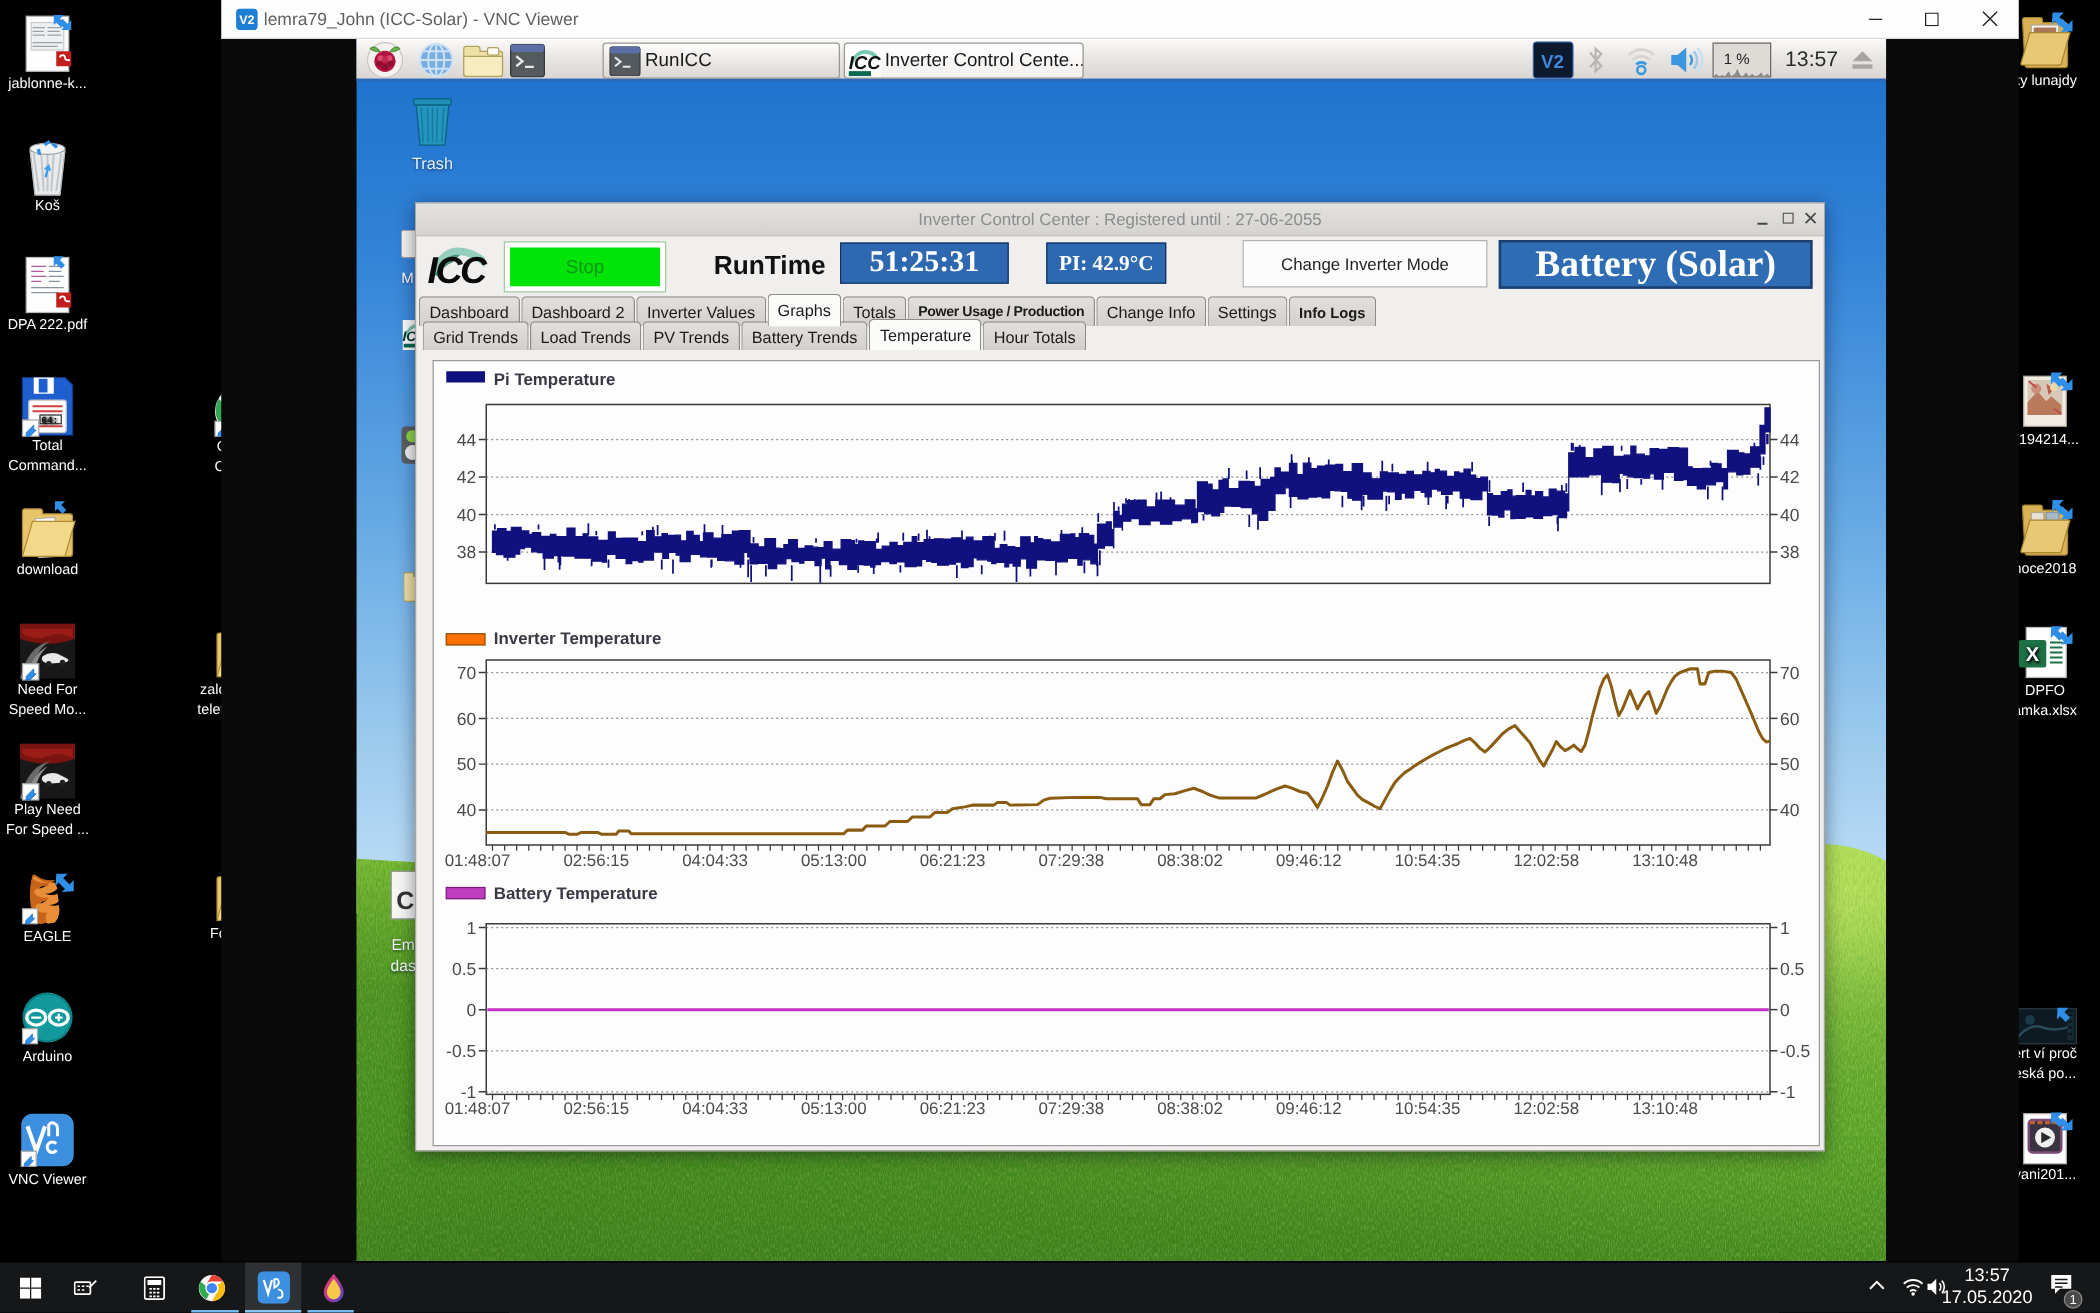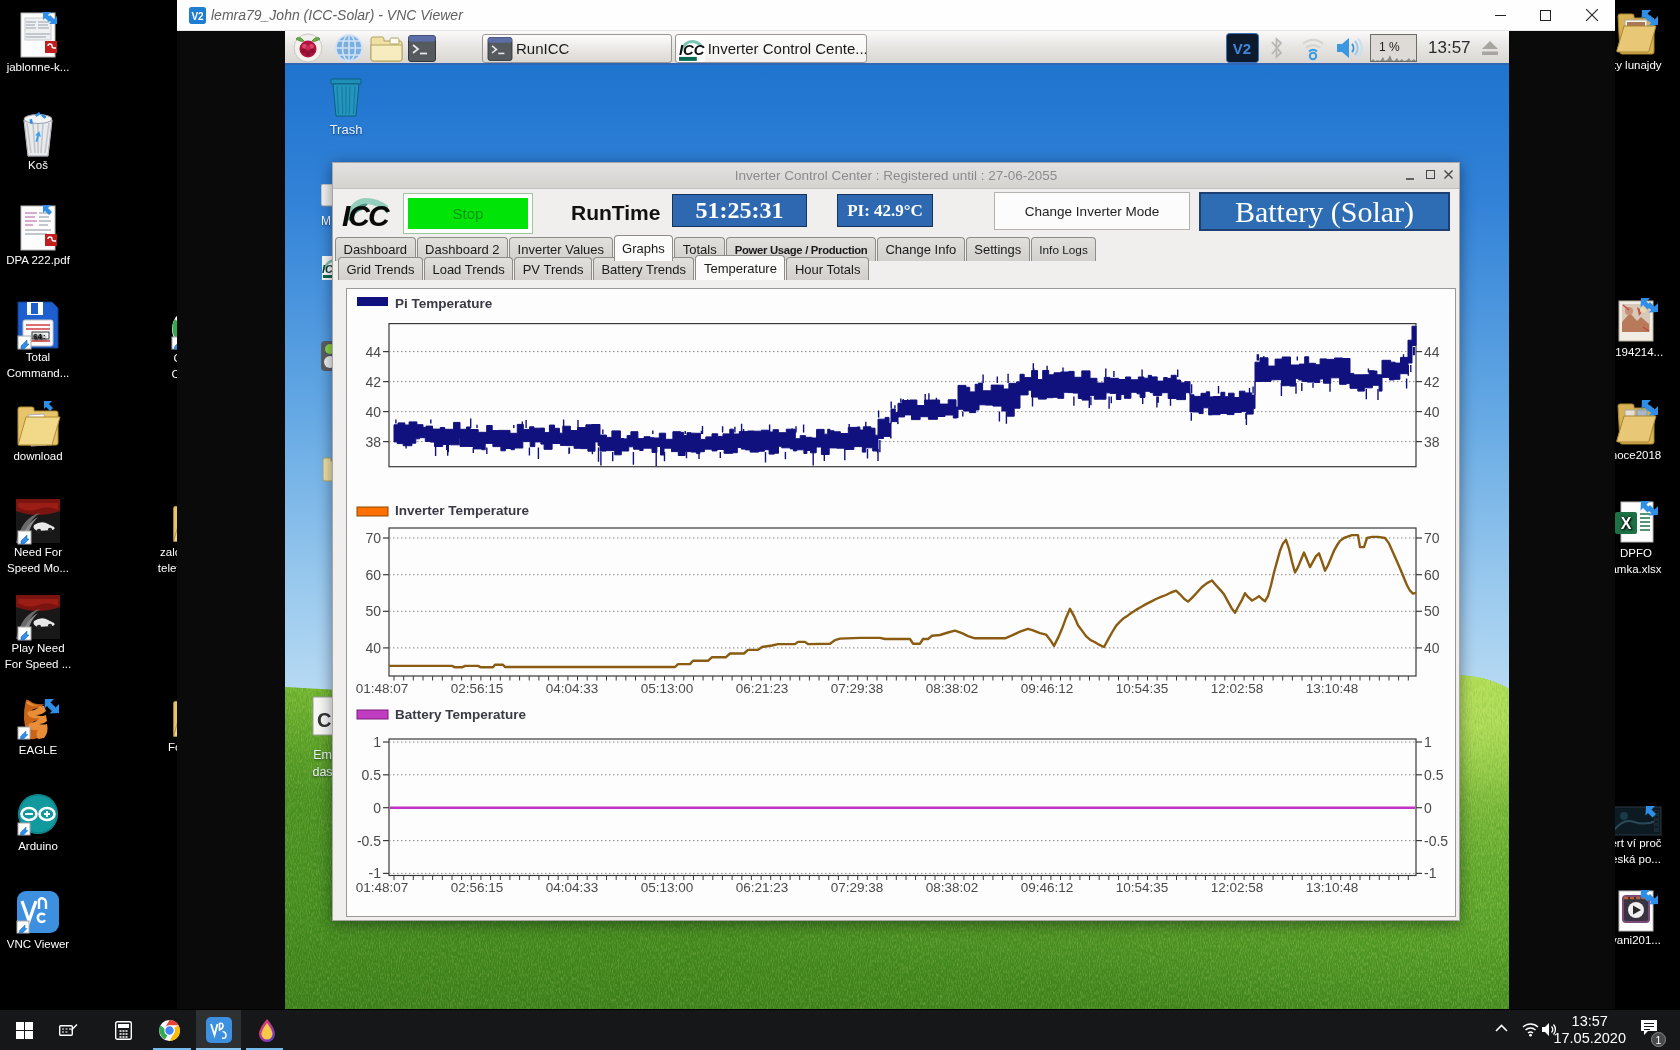--- a/index.html
+++ b/index.html
@@ -13,21 +13,21 @@
 
 #wtaskbar { position:absolute; left:0; top:1010px; width:1680px; height:40px; background:#151718; z-index:40; }
 .tbicon { position:absolute; top:0; width:44px; height:40px; display:flex; align-items:center; justify-content:center; }
 .runline { position:absolute; top:38px; height:2px; background:#76b9ed; }
 #tray { position:absolute; right:0; top:0; height:40px; color:#fff; }
 #clock { position:absolute; right:54px; top:3px; text-align:center; font-size:14.5px; line-height:17px; color:#fff; }
 
 
 #vncwin { position:absolute; left:177px; top:0; width:1438px; height:1009px; background:#0a0a0a; z-index:10; }
 #vnctitle { position:absolute; left:0; top:0; width:100%; height:31px; background:#fefefe; border-bottom:1px solid #e6e6e6; }
-#vnctitle .ttxt { position:absolute; left:34px; top:7px; font-size:14px; color:#5f6062;font-style:italic; }
+#vnctitle .ttxt { position:absolute; left:34px; top:7px; font-size:14px; color:#5f6062; }
 #vncico { position:absolute; left:12px; top:7px; width:17px; height:17px; background:#1d7ed3; border-radius:3px; color:#fff; }
 .capbtn { position:absolute; top:0; width:45px; height:30px; display:flex; align-items:center; justify-content:center; color:#222; }
 
 
 #piscreen { position:absolute; left:108px; top:31px; width:1224px; height:978px; overflow:hidden; }
 #piwall { position:absolute; left:0; top:0; width:100%; height:100%; }
 #pibar { position:absolute; left:0; top:0; width:100%; height:34px; background:linear-gradient(#fbfaf9,#e9e7e4 45%,#d9d6d2); border-bottom:2px solid #2f67b8; z-index:5; }
 .pibtn { position:absolute; top:3px; height:29px; background:linear-gradient(#fdfdfc,#e8e5e2 60%,#dcd9d5); border:1px solid #9a9894; border-radius:3px; font-size:15px; color:#1a1a1a; display:flex; align-items:center;margin-left:32px; }
 .ptray { position:absolute; top:0; height:34px; display:flex; align-items:center; }
 
@@ -518,32 +518,32 @@
           <path d="M6 24 Q14 6 26 8 L20 14 Q12 16 10 26 Z" fill="#1d7a64" opacity="0.8"></path>
           <text x="0" y="30" font-size="30" font-weight="bold" font-style="italic" fill="#0a0a0a" font-family="Liberation Sans" letter-spacing="-2">ICC</text>
         </svg>
         <div style="position:absolute;left:70px;top:4px;width:130px;height:41px;background:#fff;border:1px solid #9ec79e;">
           <div style="position:absolute;left:4px;top:4px;right:4px;bottom:4px;background:#00e408;display:flex;align-items:center;justify-content:center;font-size:15px;color:#0a9612;text-align:right;">Stop</div>
         </div>
         <div style="position:absolute;left:238px;top:12px;font-size:21px;font-weight:bold;color:#111;">RunTime</div>
         <div style="position:absolute;left:339px;top:5px;width:135px;height:33px;background:#2d68b0;border:1px solid #16335c;display:flex;align-items:center;justify-content:center;font-family:'Liberation Serif',serif;font-weight:bold;font-size:24px;color:#fff;">51:25:31</div>
         <div style="position:absolute;left:504px;top:5px;width:96px;height:33px;background:#2d68b0;border:1px solid #16335c;display:flex;align-items:center;justify-content:center;font-family:'Liberation Serif',serif;font-weight:bold;font-size:17px;color:#fff;">PI: 42.9°C</div>
         <div style="position:absolute;left:661px;top:3px;width:196px;height:38px;background:#fcfcfc;border:1px solid #b4b2af;display:flex;align-items:center;justify-content:center;font-size:13.5px;color:#222;">Change Inverter Mode</div>
-        <div style="position:absolute;left:866px;top:3px;width:251px;height:39px;background:#2e6db4;border:2px solid #1d3f72;display:flex;align-items:center;justify-content:center;font-family:'Liberation Serif',serif;font-weight:normal;font-size:30px;color:#fff;">Battery (Solar)</div>
+        <div style="position:absolute;left:866px;top:3px;width:251px;height:39px;background:#2e6db4;border:2px solid #1d3f72;display:flex;align-items:center;justify-content:center;font-family:'Liberation Serif',serif;font-weight:bold;font-size:30px;color:#fff;">Battery (Solar)</div>
       </div>
       <div class="tabs" style="top:74px;height:24px;">
         <div class="tab">Dashboard</div>
             <div class="tab">Dashboard 2</div>
             <div class="tab">Inverter Values</div>
             <div class="tab on">Graphs</div>
             <div class="tab">Totals</div>
             <div class="tab" style="font-weight:bold;font-size:11.3px;letter-spacing:-0.3px;">Power Usage / Production</div>
             <div class="tab">Change Info</div>
             <div class="tab">Settings</div>
-            <div class="tab" style="font-weight:normal;font-size:11.8px;margin-top:47px;">Info Logs</div>
+            <div class="tab" style="font-weight:bold;font-size:11.8px;margin-top:47px;">Info Logs</div>
       </div>
       <div class="tabs" style="top:100px;height:17px;left:5px;">
         <div class="tab" style="height:23px">Grid Trends</div>
             <div class="tab" style="height:23px">Load Trends</div>
             <div class="tab" style="height:23px">PV Trends</div>
             <div class="tab" style="height:23px">Battery Trends</div>
             <div class="tab on" style="height:25px">Temperature</div>
             <div class="tab" style="height:23px">Hour Totals</div>
       </div>
       <div id="panel"></div>

